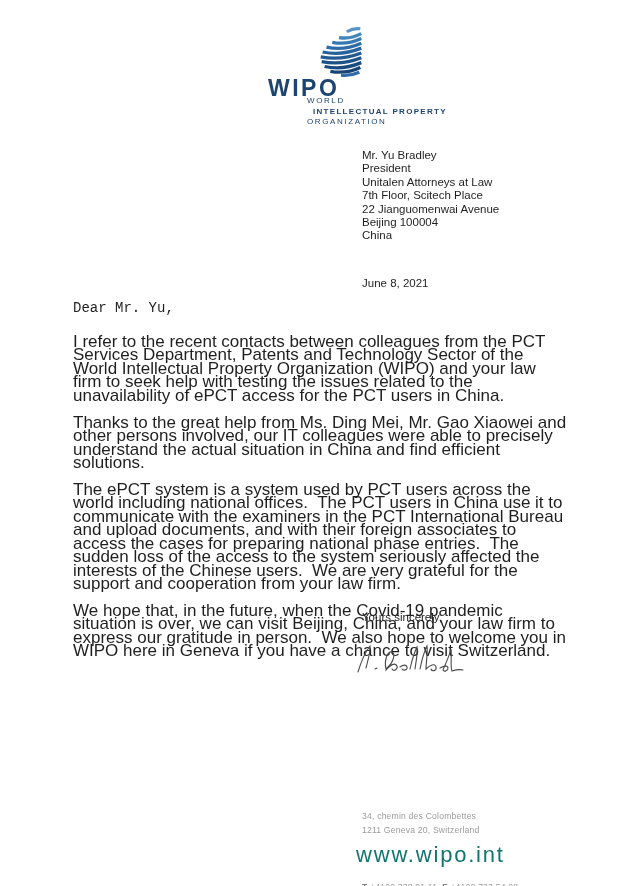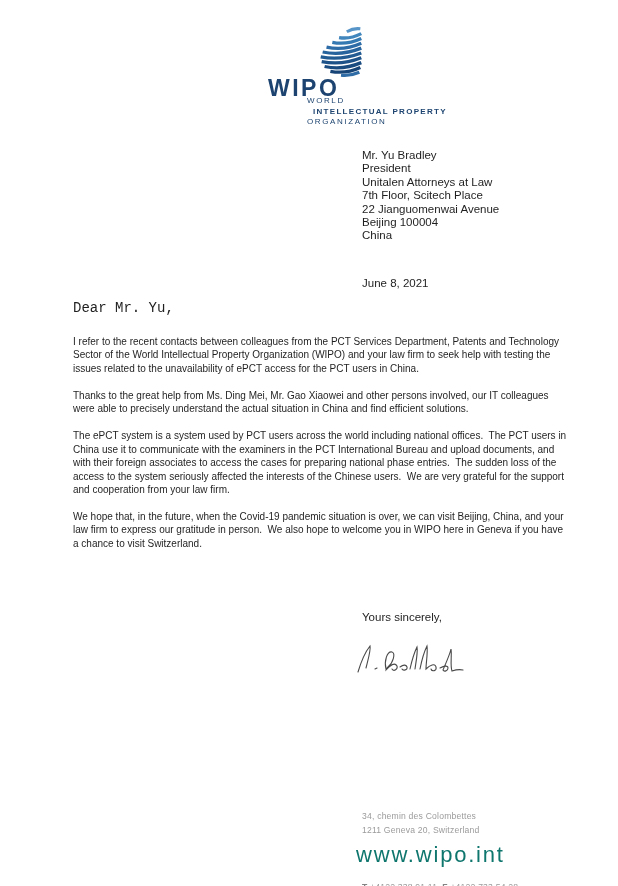--- a/index.html
+++ b/index.html
@@ -18,21 +18,21 @@
   .lh-sub1 { top:96px; }
   .lh-sub2 { top:106.5px; font-weight:bold; letter-spacing:1.3px;padding-left:6px; }
   .lh-sub3 { top:117px; }
 
   
   .recipient { left:362px; top:149px; font-size:11.5px; line-height:13.4px; }
   .date { left:362px; top:277px; font-size:11.5px; }
 
   
   .salutation { left:73px; top:300px; font-size:14px;font-family:Liberation Mono, monospace; }
-  .body-text { left:73px; top:335px; width:495px; font-size:10px; line-height:13.45px; }
+  .body-text { left:73px; top:335px; width:495px; font-size:17px; line-height:13.45px; }
   .body-text p { margin:0 0 13.45px 0; white-space:pre-wrap; }
 
   .closing { left:362px; top:611px; font-size:11.5px; }
   .signature { left:350px; top:642px; width:118px; height:40px; }
   .signer { left:362px; top:693px; font-size:11.5px; line-height:13.4px; }
 
   
   .footer-line { left:362px; font-size:8.6px; color:#9b9b9b; letter-spacing:0.2px; white-space:nowrap; }
   .f1 { top:811px; }
   .f2 { top:824.5px; }

